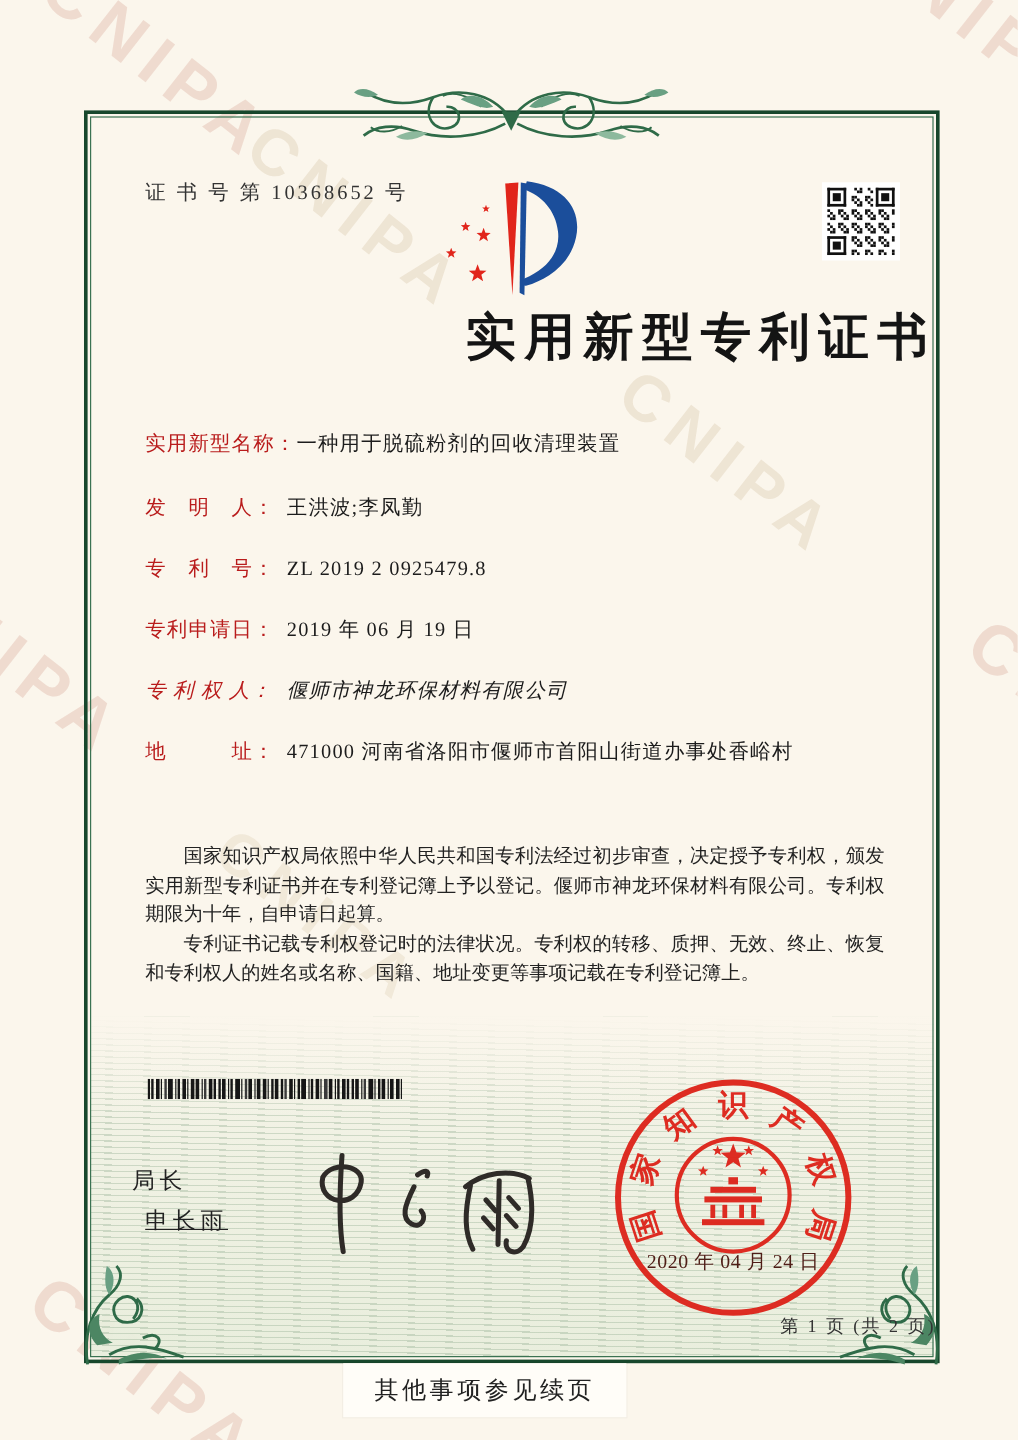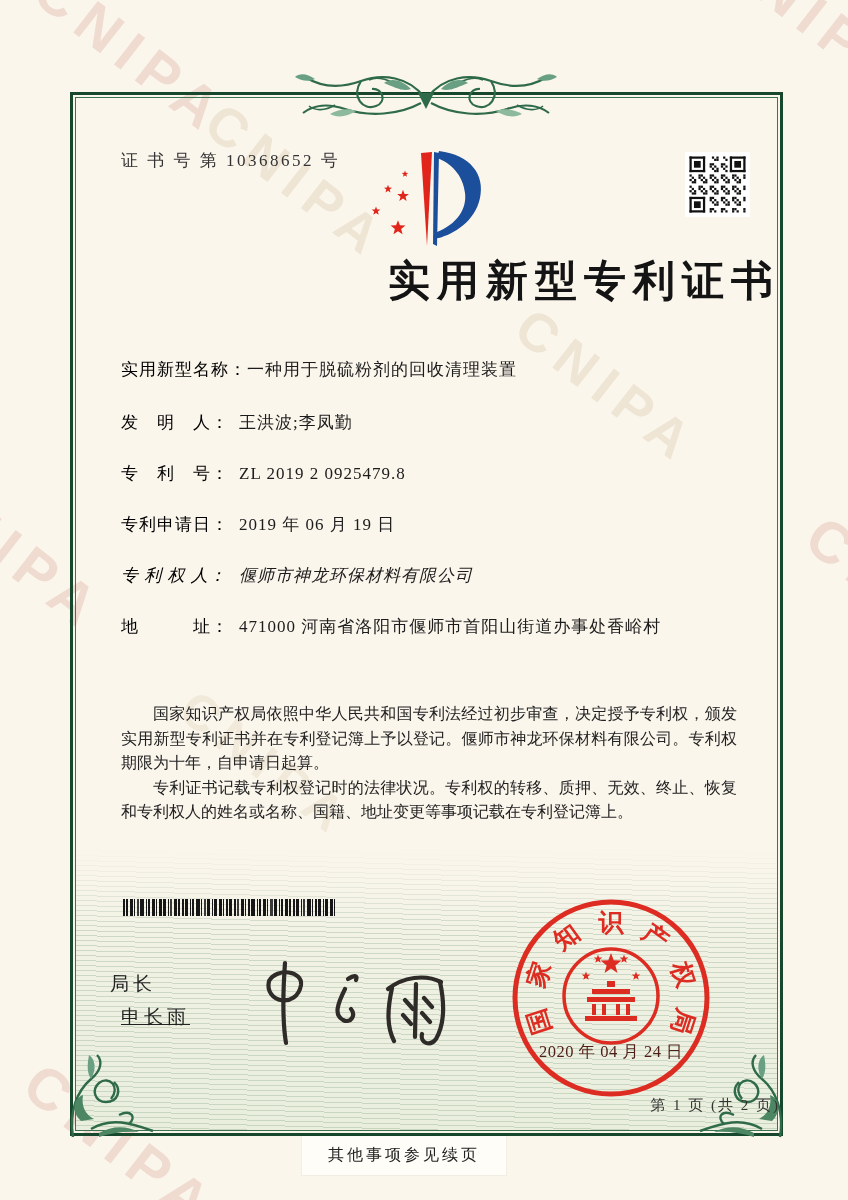--- a/index.html
+++ b/index.html
@@ -39,21 +39,21 @@
   .corner-right{right:-12px;transform:scaleX(-1);}
   
   .cert-no{position:absolute;left:48px;top:54px;font-size:17px;letter-spacing:2.5px;color:#333;z-index:3;text-align:right;}
   .logo{position:absolute;left:276px;top:42px;width:150px;height:118px;z-index:3;}
   .qr{position:absolute;left:612px;top:57px;width:65px;height:65px;background:#fff;z-index:3;}
   .title{
     position:absolute;left:0;top:158px;width:100%;text-align:right;
     font-size:42px;font-weight:700;letter-spacing:7px;color:#141414;z-index:3;
   }
   .field-row{position:absolute;left:48px;font-size:17px;letter-spacing:1px;white-space:nowrap;z-index:3;}
-  .flabel{display:inline-block;min-width:118px;color:#000000;}
+  .flabel{display:inline-block;min-width:118px;color:#b91c1c;}
   .fvalue{color:#1c1c1c;}
   .row0{top:263px;}.row1{top:316px;}.row2{top:367px;}
   .row3{top:418px;}.row4{top:469px;font-style:italic;}.row5{top:520px;}
   .row6{top:571px;}
   .grant-first{display:inline-block;width:337px;}
   .body-text{
     position:absolute;left:48px;top:607px;width:616px;z-index:3;
     font-size:16px;line-height:24.5px;color:#222;text-align:justify;
   }
   .body-text p{margin:0;text-indent:2em;}
@@ -61,21 +61,21 @@
   .sig-title{position:absolute;left:37px;top:876px;font-size:19px;letter-spacing:4px;z-index:3;color:#222;}
   .sig-name{position:absolute;left:48px;top:909px;font-size:19px;letter-spacing:4px;z-index:3;color:#222;text-decoration:underline;}
   .sig-hand{position:absolute;left:182px;top:858px;width:200px;height:96px;z-index:3;}
   .seal{position:absolute;left:433px;top:798px;width:210px;height:210px;z-index:4;opacity:0.95;}
   .page-ind{
     position:absolute;left:0;top:1001px;width:100%;text-align:right;
     font-size:15px;letter-spacing:2px;color:#333;z-index:3;
   }
   .footer-note{
     position:absolute;left:404px;top:1136px;transform:translateX(-50%);
-    background:#fffdf8;padding:9px 26px;font-size:16px;letter-spacing:3px;
+    background:#fffdf8;padding:9px 26px;font-size:20px;letter-spacing:3px;
     color:#222;z-index:5;box-shadow:0 0 0 1px rgba(0,0,0,0.03);
   }
 </style>
 </head>
 <body>
 
 <div class="wm wm-pink" style="left:18px;top:18px;font-size:58px;">CNIPA</div>
 <div class="wm wm-pink" style="left:700px;top:-18px;font-size:58px;">CNIPA</div>
 <div class="wm wm-tan" style="left:190px;top:150px;font-size:54px;">CNIPA</div>
 <div class="wm wm-tan" style="left:500px;top:355px;font-size:54px;">CNIPA</div>

